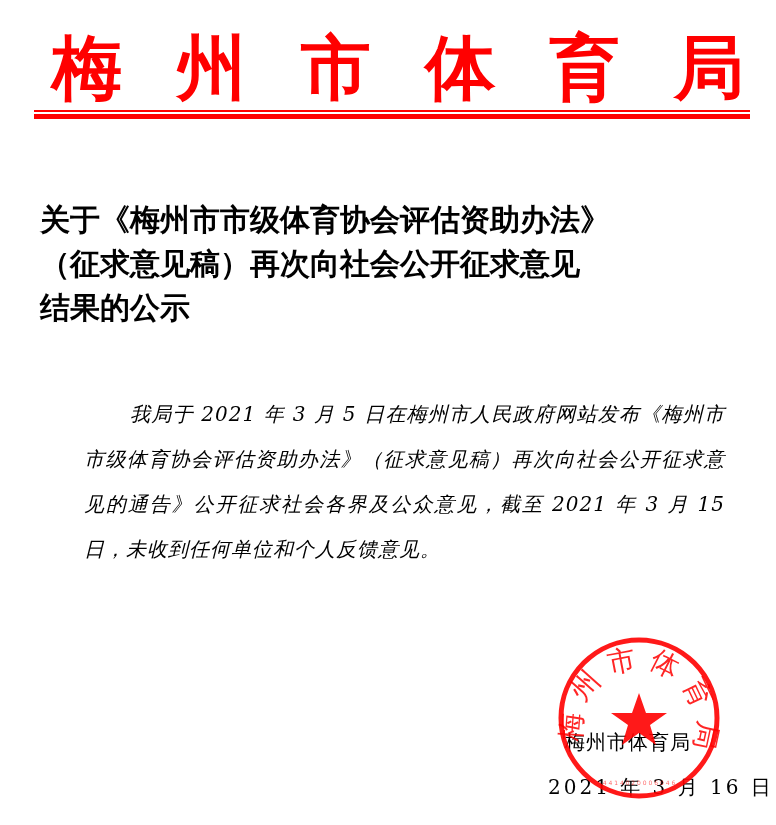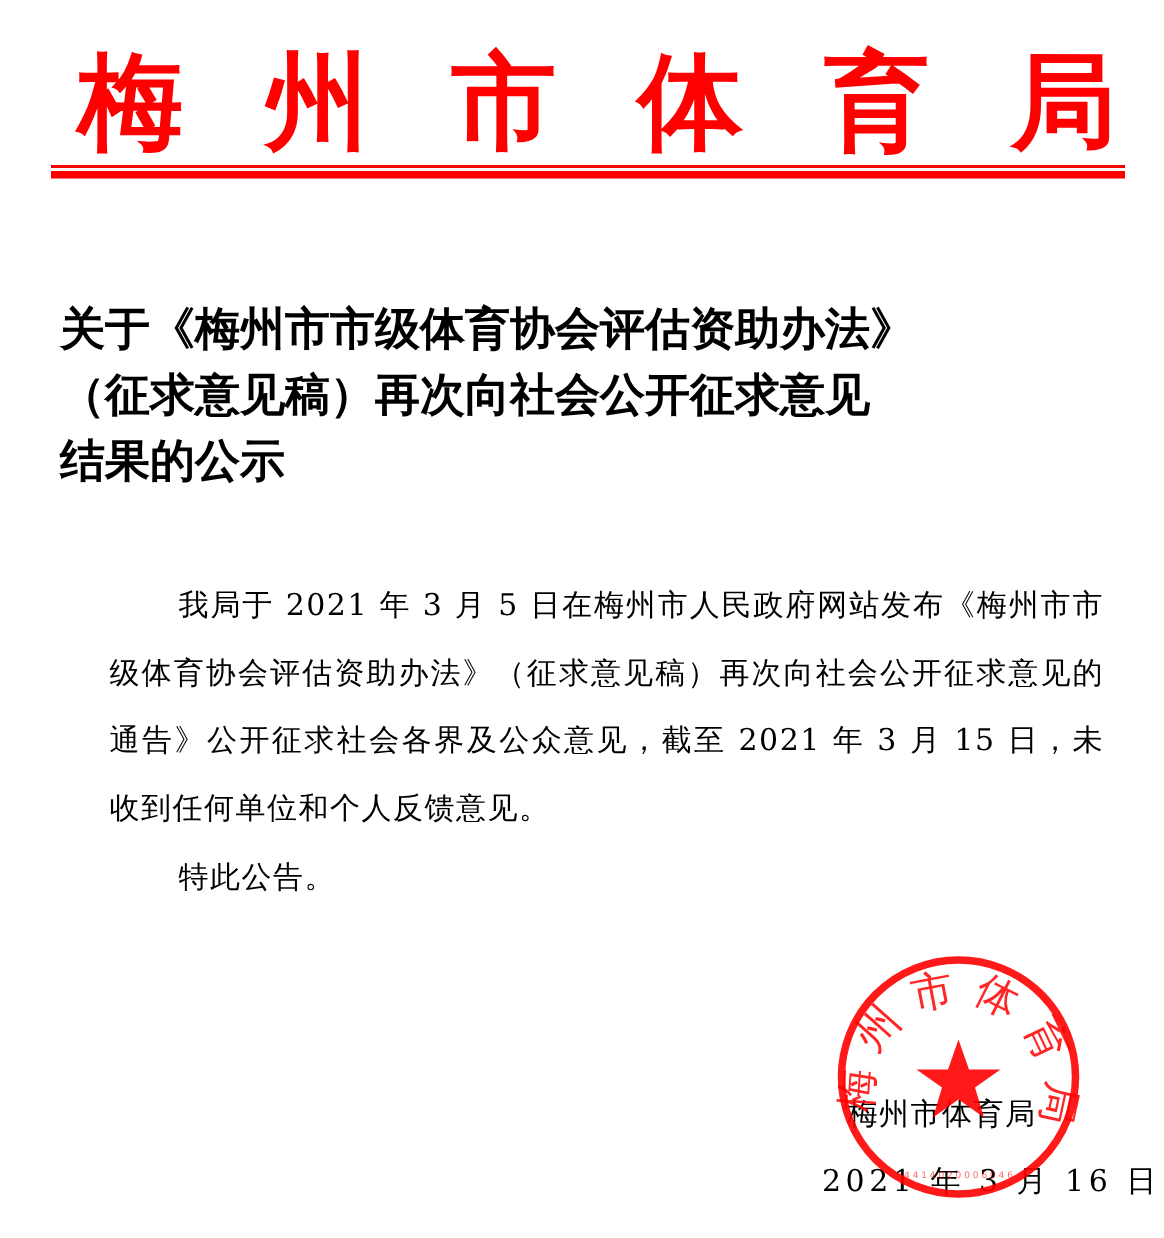--- a/index.html
+++ b/index.html
@@ -4,21 +4,21 @@
 <style>
   html, body { margin:0; padding:0; background:#ffffff; }
   body { width:776px; height:825px; position:relative; overflow:hidden; font-family:"DejaVu Serif", "Liberation Serif", serif; color:#000; }
   .masthead { position:absolute; left:0; top:28px; width:776px; height:80px; }
   .masthead .org { position:absolute; left:48px; top:0; width:700px; display:flex; justify-content:space-between; font-size:70px; line-height:80px; color:#ff0000; font-weight:bold; font-family:"DejaVu Serif", serif; }
   .masthead .org span { display:inline-block; width:78px; text-align:center; }
   .rule-thin { position:absolute; left:34px; top:110px; width:716px; height:2px; background:#ff0000; }
   .rule-thick { position:absolute; left:34px; top:114px; width:716px; height:5px; background:#ff0000; }
   .title { position:absolute; left:40px; top:198px; width:700px; text-align:left; font-size:30px; line-height:44px; font-weight:bold; font-family:"DejaVu Serif", serif; }
   .body { position:absolute; left:72px; top:380px; width:665px; font-size:20px; line-height:45px; font-family:"DejaVu Serif", serif; letter-spacing:1px; }
-  .body p { margin:1px; text-indent:46px; text-align:justify; }
+  .body p { margin:12px; text-indent:46px; text-align:justify;font-style:italic; }
   .signer { position:absolute; left:565px; top:727px; font-size:20px; line-height:30px; letter-spacing:1px; }
   .date { position:absolute; left:548px; top:772px; font-size:20px; line-height:30px; letter-spacing:3px; }
   .seal { position:absolute; left:556px; top:635px; width:166px; height:166px; pointer-events:none; }
 </style>
 </head>
 <body>
 
 <div class="masthead">
   <div class="org">
     <span>梅</span>
@@ -33,21 +33,20 @@
 <div class="rule-thick"></div>
 
 <div class="title">
   <div>关于《梅州市市级体育协会评估资助办法》</div>
   <div>（征求意见稿）再次向社会公开征求意见</div>
   <div>结果的公示</div>
 </div>
 
 <div class="body">
   <p>我局于 2021 年 3 月 5 日在梅州市人民政府网站发布《梅州市市级体育协会评估资助办法》（征求意见稿）再次向社会公开征求意见的通告》公开征求社会各界及公众意见，截至 2021 年 3 月 15 日，未收到任何单位和个人反馈意见。</p>
-  <p>特此公告。</p>
 </div>
 
 <div class="signer">梅州市体育局</div>
 <div class="date">2021 年 3 月 16 日</div>
 
 <svg class="seal" viewBox="0 0 166 166">
   <defs>
     <path id="sealArc" d="M 30 115 A 58 58 0 1 1 136 115"></path>
   </defs>
   <circle cx="83" cy="83" r="78" fill="none" stroke="#ff0000" stroke-width="5" opacity="0.9"></circle>

